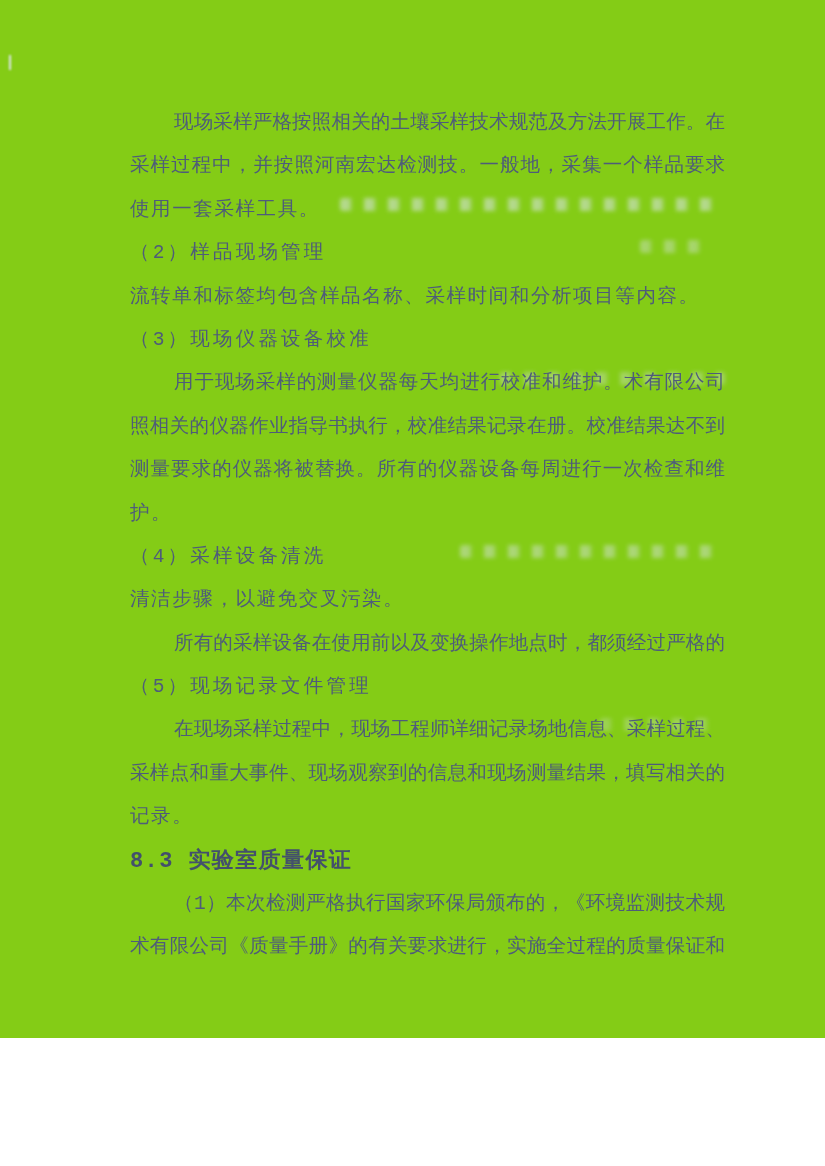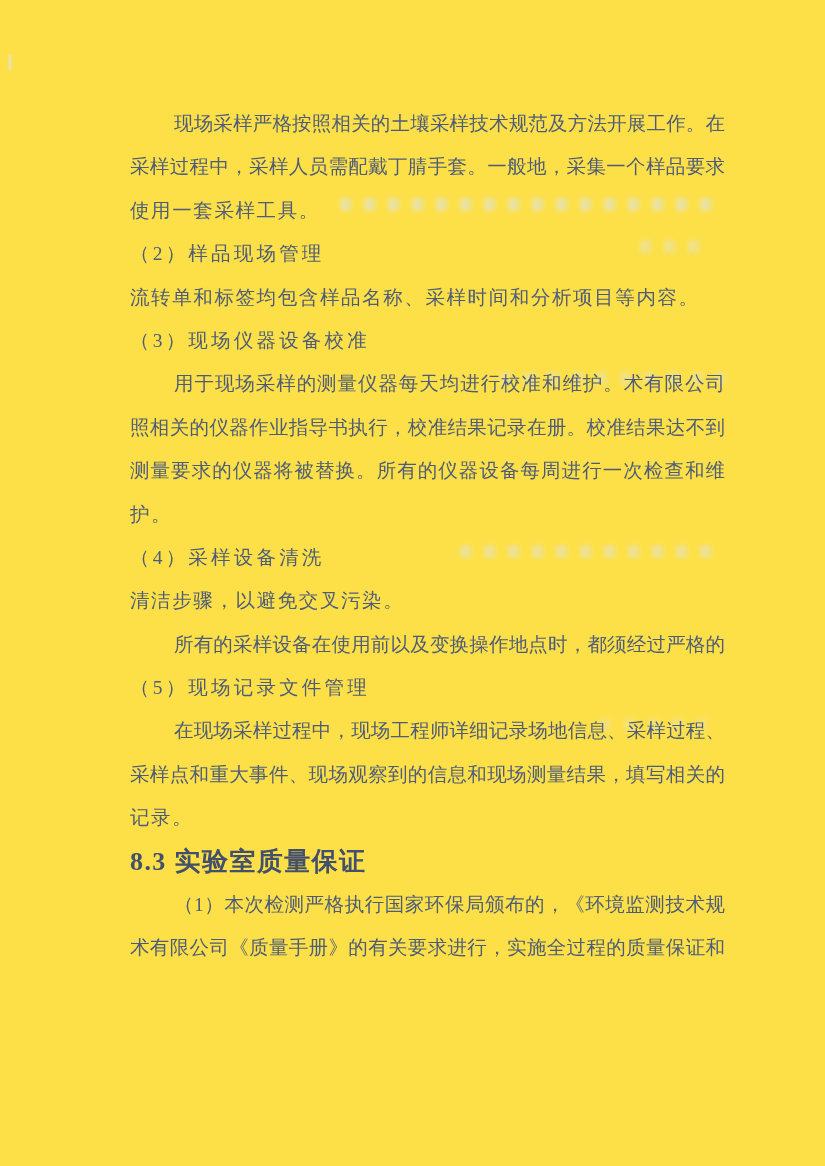--- a/index.html
+++ b/index.html
@@ -3,24 +3,24 @@
 <meta charset="utf-8">
 <style>
   html, body {
     margin: 0;
     padding: 0;
     background: #ffffff;
   }
   .page {
     position: relative;
     width: 825px;
-    height: 1166px;
-    background: #fde047;
+    height: 1038px;
+    background: #84cc16;
     overflow: hidden;
-    font-family: Liberation Serif, serif;
+    font-family: Liberation Mono, monospace;
     color: #4e5c7a;
   }
   .textcol {
     position: absolute;
     left: 130px;
     top: 102px;
     width: 595px;
   }
   .ln {
     height: 43.4px;
@@ -41,21 +41,21 @@
   .plain {
     letter-spacing: 1.6px;
   }
   
   .subhead {
     letter-spacing: 3.2px;
   }
   
   .h83 {
     font-weight: bold;
-    font-size: 26px;
+    font-size: 22px;
     color: #43506c;
     letter-spacing: 1.4px;
   }
   
   .smudge {
     position: absolute;
     height: 13px;
     background: repeating-linear-gradient(90deg,
       #dfe7ee 0px, #d8e2ea 9px, transparent 13px, transparent 24px);
     filter: blur(2px);
@@ -78,21 +78,21 @@
 
   <div class="edge-mark"></div>
   <div class="smudge" style="left:340px; top:198px; width:380px; opacity:.55;"></div>
   <div class="smudge" style="left:640px; top:240px; width:62px; opacity:.40;"></div>
   <div class="smudge" style="left:500px; top:372px; width:225px; opacity:.35;"></div>
   <div class="smudge" style="left:460px; top:545px; width:255px; opacity:.45;"></div>
   <div class="smudge" style="left:600px; top:718px; width:120px; opacity:.28;"></div>
 
   <div class="textcol">
     <div class="ln jfull indent">现场采样严格按照相关的土壤采样技术规范及方法开展工作。在</div>
-    <div class="ln jfull">采样过程中，采样人员需配戴丁腈手套。一般地，采集一个样品要求</div>
+    <div class="ln jfull">采样过程中，并按照河南宏达检测技。一般地，采集一个样品要求</div>
     <div class="ln plain">使用一套采样工具。</div>
     <div class="ln subhead">（2）样品现场管理</div>
     <div class="ln plain">流转单和标签均包含样品名称、采样时间和分析项目等内容。</div>
     <div class="ln subhead">（3）现场仪器设备校准</div>
     <div class="ln jfull indent">用于现场采样的测量仪器每天均进行校准和维护。术有限公司</div>
     <div class="ln jfull">照相关的仪器作业指导书执行，校准结果记录在册。校准结果达不到</div>
     <div class="ln jfull">测量要求的仪器将被替换。所有的仪器设备每周进行一次检查和维</div>
     <div class="ln plain">护。</div>
     <div class="ln subhead">（4）采样设备清洗</div>
     <div class="ln plain">清洁步骤，以避免交叉污染。</div>

